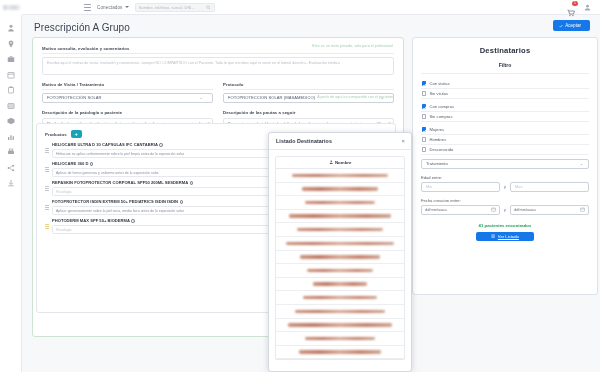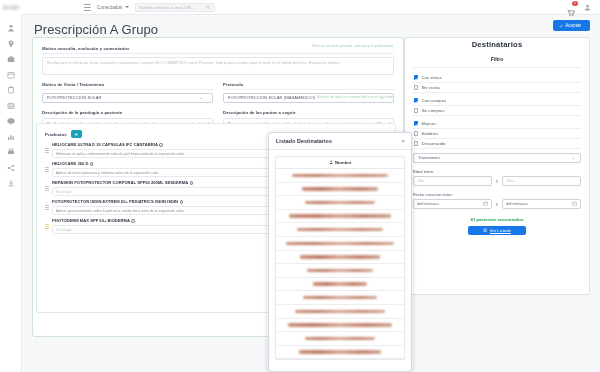--- a/index.html
+++ b/index.html
@@ -71,21 +71,21 @@
   .rail-ico {
     width: 8px; height: 8px; opacity: .55;
     display: flex; align-items: center; justify-content: center;
   }
   .rail-ico svg { width: 100%; height: 100%; }
 
   
   .page { position: absolute; top: 15px; left: 22px; width: 578px; height: 357px; }
   .page-title {
     position: absolute; top: 7px; left: 12px;
-    font-size: 13px; color: #3d4450; font-weight: 400; letter-spacing: .1px;
+    font-size: 10px; color: #3d4450; font-weight: 400; letter-spacing: .1px;
   }
   .accept-btn {
     position: absolute; top: 5px; right: 10px;
     background: #1677e8; color: #fff; border: none; border-radius: 2px;
     font-size: 4.6px; padding: 3px 9px 3px 6px;
     display: flex; align-items: center; gap: 2px; cursor: pointer;
     font-family: "Liberation Sans", sans-serif;
   }
   .accept-btn svg { width: 4px; height: 4px; }
 
@@ -168,23 +168,23 @@
   .prod-desc {
     margin-top: 1.5px; width: 100%; height: 9px;
     border: 1px solid #e6e8ec; border-radius: 1.5px; background: #fff;
     font-size: 3.5px; color: #8a909c; padding: 2px 3px; line-height: 1.3;
     white-space: nowrap; overflow: hidden; text-overflow: ellipsis;
   }
   .prod-desc.ph { color: #c3c7ce; }
 
   
   .right-panel {
-    position: absolute; top: 22px; right: 10px; width: 186px; height: 258px;
+    position: absolute; top: 22px; right: 2px; width: 186px; height: 258px;
     background: #ffffff; border: 1px solid #dde1e8; border-radius: 3px;
-    padding: 0 8px;
+    padding: 6px 8px;
   }
   .dest-title {
     text-align: center; font-size: 7.6px; color: #2b3240; font-weight: bold;
     letter-spacing: .2px; margin-top: 2px;
   }
   .filtro-title {
     text-align: center; font-size: 5.1px; color: #2b3240; font-weight: bold;
     margin-top: 7px; padding-bottom: 5px; border-bottom: 1px solid #eceef2;
   }
   .chk-row {

